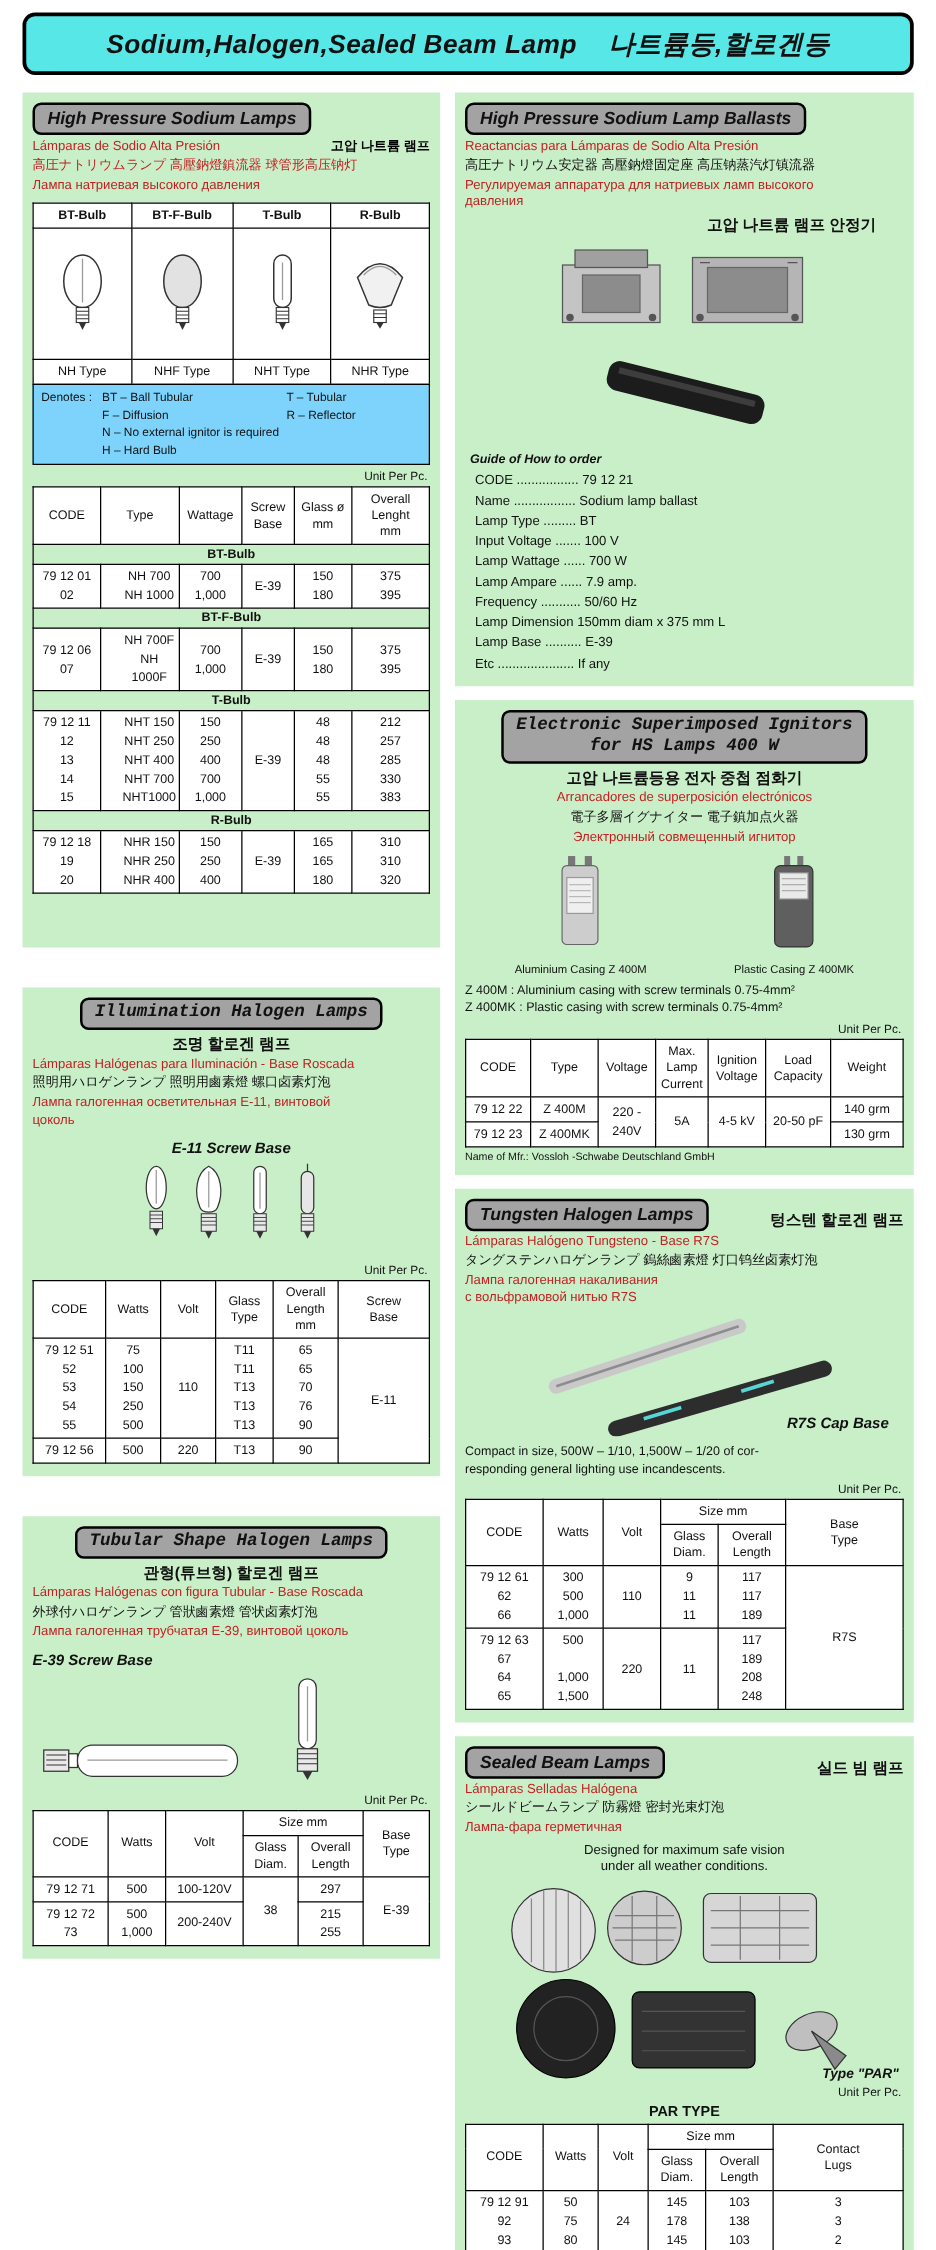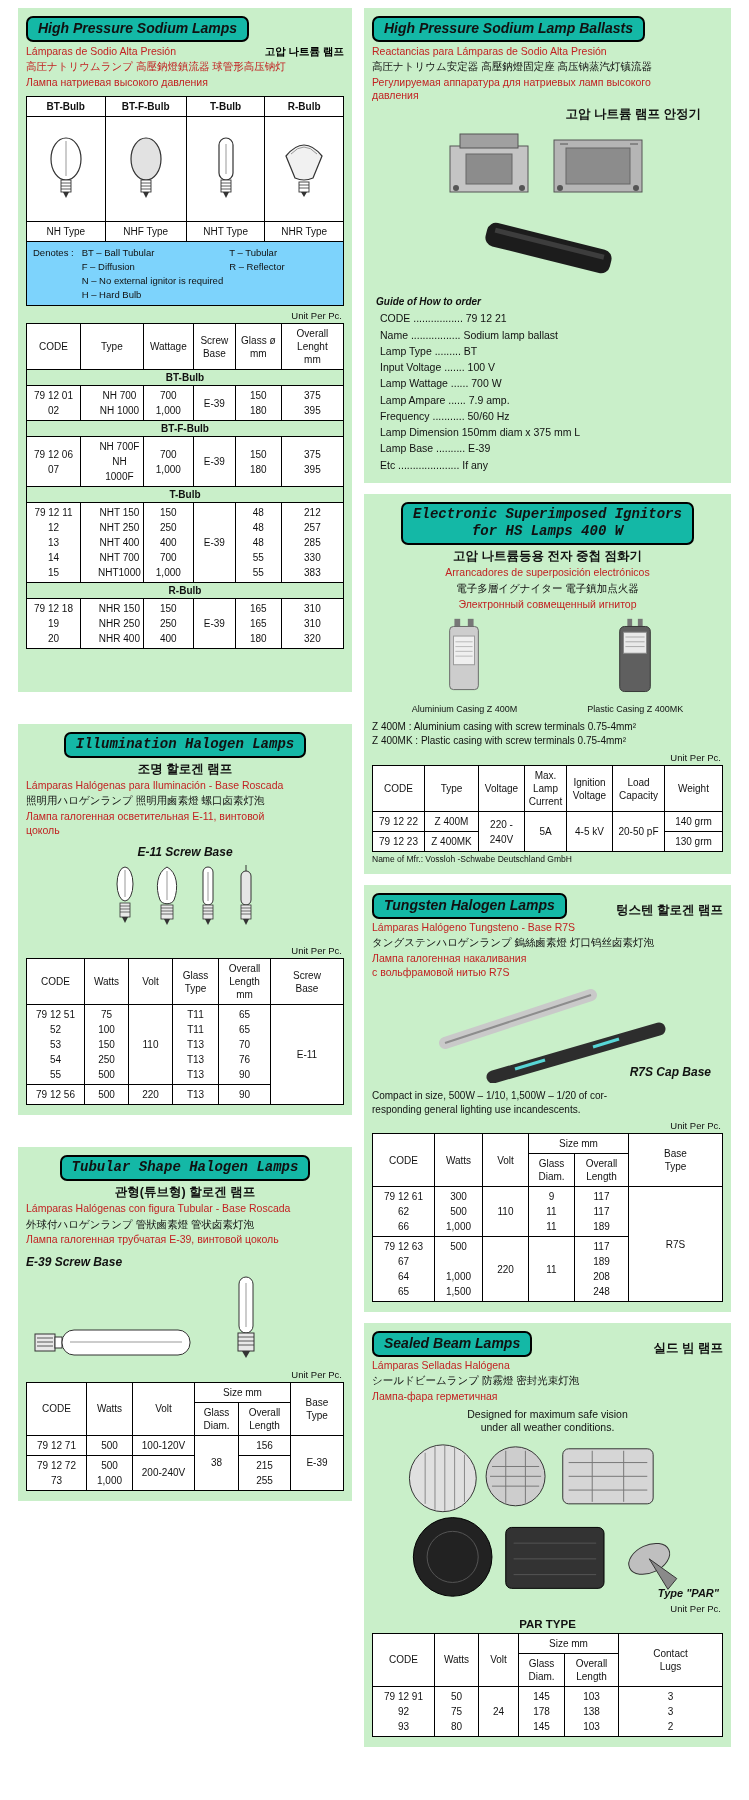--- a/index.html
+++ b/index.html
@@ -18,21 +18,21 @@
   .banner .t { font-size:21px; font-weight:bold; font-style:italic; letter-spacing:.4px; }
   .cols { display:flex; gap:12px; align-items:flex-start; padding:0 8px; }
   .col { display:flex; flex-direction:column; }
   .col.left  { width:334px; gap:32px; }
   .col.right { flex:1; gap:11px; }
   .panel { background:var(--panel-bg,#c9efc9); padding:8px 8px 10px; }
   .hdrline { margin-bottom:3px; }
   .hdrline.center { text-align:center;font-family:Liberation Mono, monospace; }
   .hdrbox {
     display:inline-block; border:2px solid #000; border-radius:7px;
-    background:#14b8a6; font-weight:bold; font-style:italic;
+    background:#a3a3a3; font-weight:bold; font-style:italic;
     font-size:14px; padding:2px 10px; line-height:1.25;
   }
   .flexrow { display:flex; justify-content:space-between; align-items:flex-end; gap:6px; }
   .sub { font-size:10.5px; line-height:1.3; margin-top:2px; white-space:pre-line; }
   .sub.center { text-align:center; }
   .red { color:var(--accent-red,#c22222); }
   .kr { font-weight:bold; color:#000; }
   .kr-big { font-weight:bold; font-size:12.5px; }
   .kr-right { text-align:right; padding-right:22px; margin-top:3px; }
   .base-label { font-weight:bold; font-style:italic; font-size:12px; margin:8px 0 2px; }
@@ -60,20 +60,26 @@
   .mfr { font-size:8.5px; margin-top:2px; }
   .par-type { text-align:center; font-weight:bold; font-size:11.5px; margin:4px 0 3px; }
   .par-label { font-weight:bold; font-size:11px; font-style:italic; }
   svg { display:block; }
 </style>
 </head>
 <body>
 
 <div class="page">
 
+  <div class="banner">
+    <span class="t">
+      <span>Sodium,Halogen,Sealed Beam  Lamp</span>&nbsp;&nbsp;&nbsp;
+      <span>나트륨등,할로겐등</span>
+    </span>
+  </div>
 
   <div class="cols">
 
     <div class="col left">
 
       <section class="panel" style="min-height:684px">
         <div class="hdrline">
           <span class="hdrbox">High Pressure Sodium Lamps</span>
         </div>
         <div class="sub flexrow">
@@ -417,21 +423,21 @@
             <th>Glass
 Diam.</th>
             <th>Overall
 Length</th>
           </tr>
           <tr>
             <td>79 12 71</td>
             <td>500</td>
             <td>100-120V</td>
             <td rowspan="2">38</td>
-            <td>156</td>
+            <td>297</td>
             <td rowspan="2">E-39</td>
           </tr>
           <tr>
             <td>79 12 72
 73</td>
             <td>500
 1,000</td>
             <td>200-240V</td>
             <td>215
 255</td>

